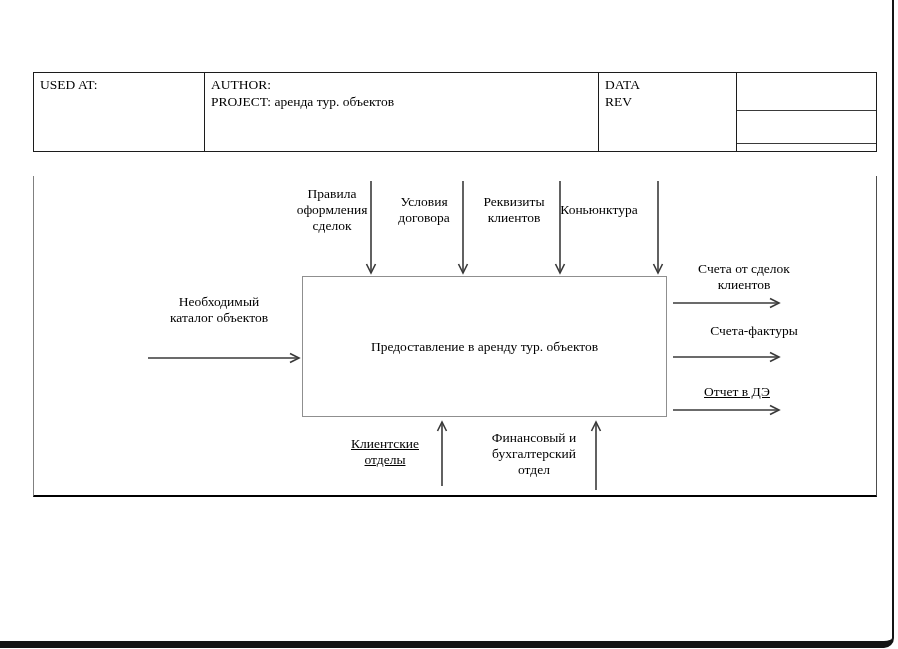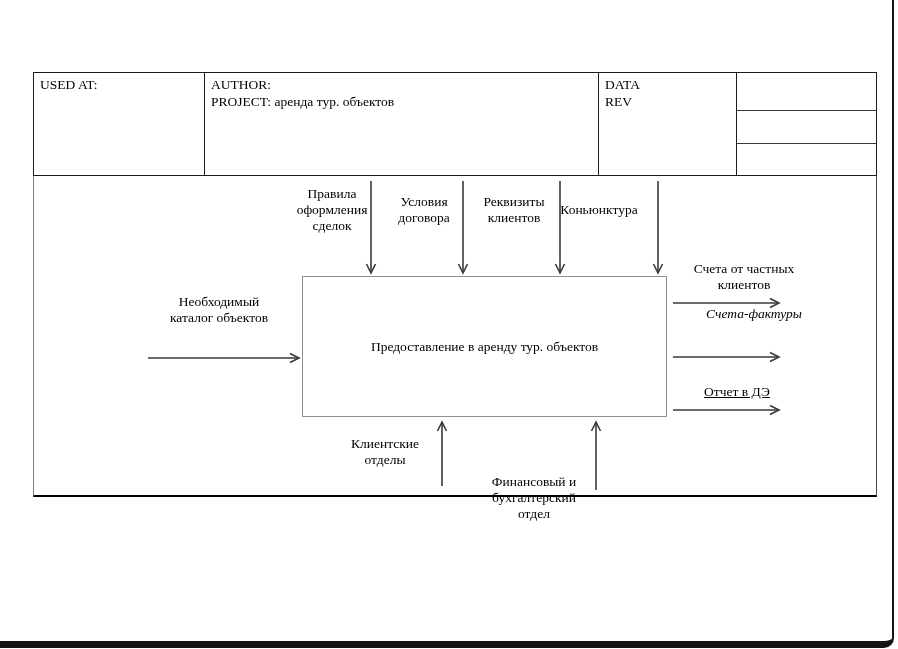--- a/index.html
+++ b/index.html
@@ -11,21 +11,21 @@
   }
   
   .frame{
     position:absolute;top:-16px;left:-16px;right:4px;bottom:1px;
     border:2px solid #141414;border-bottom-width:7px;
     border-radius:0 0 10px 10px;
     pointer-events:none;
   }
   
   .kit{
-    position:absolute;left:33px;top:72px;width:844px;height:104px;
+    position:absolute;left:33px;top:72px;width:844px;height:80px;
     border:1px solid #1c1c1c;box-sizing:border-box;
     font-size:13.5px;line-height:17px;
   }
   .kit .cell{position:absolute;top:0;bottom:0;box-sizing:border-box;padding:3px 6px;}
   .cell-usedat{left:0;width:170px;}
   .cell-author{left:170px;width:394px;border-left:1px solid #1c1c1c;}
   .cell-datarev{left:564px;width:138px;border-left:1px solid #1c1c1c;}
   .cell-rev{left:702px;width:140px;border-left:1px solid #1c1c1c;}
   .cell-rev .rrow{position:absolute;left:0;right:0;box-sizing:border-box;}
   .cell-rev .r1{top:0;height:37px;}
@@ -129,21 +129,21 @@
     <span>Предоставление в аренду тур. объектов</span>
   </div>
 
   <div class="lbl" style="left:384px;top:194px;width:80px;">Условия договора</div>
   <div class="lbl" style="left:287px;top:186px;width:90px;">Правила оформления сделок</div>
   <div class="lbl" style="left:474px;top:194px;width:80px;">Реквизиты клиентов</div>
   <div class="lbl" style="left:559px;top:202px;width:80px;">Коньюнктура</div>
 
   <div class="lbl" style="left:157px;top:294px;width:110px;margin-left:7px;">Необходимый каталог объектов</div>
 
-  <div class="lbl" style="left:679px;top:261px;width:130px;">Счета от частных клиентов</div>
-  <div class="lbl" style="left:689px;top:306px;width:130px;font-style:italic;">Счета-фактуры</div>
+  <div class="lbl" style="left:679px;top:261px;width:130px;">Счета от сделок клиентов</div>
+  <div class="lbl" style="left:689px;top:323px;width:130px;">Счета-фактуры</div>
   <div class="lbl" style="left:677px;top:384px;width:120px;text-decoration:underline;">Отчет в ДЭ</div>
 
-  <div class="lbl" style="left:340px;top:436px;width:90px;">Клиентские отделы</div>
-  <div class="lbl" style="left:481px;top:430px;width:106px;margin-top:44px;">Финансовый и бухгалтерский отдел</div>
+  <div class="lbl" style="left:340px;top:436px;width:90px;text-decoration:underline;">Клиентские отделы</div>
+  <div class="lbl" style="left:481px;top:430px;width:106px;">Финансовый и бухгалтерский отдел</div>
 
   <div class="frame"></div>
 </div>
 
 </body></html>

